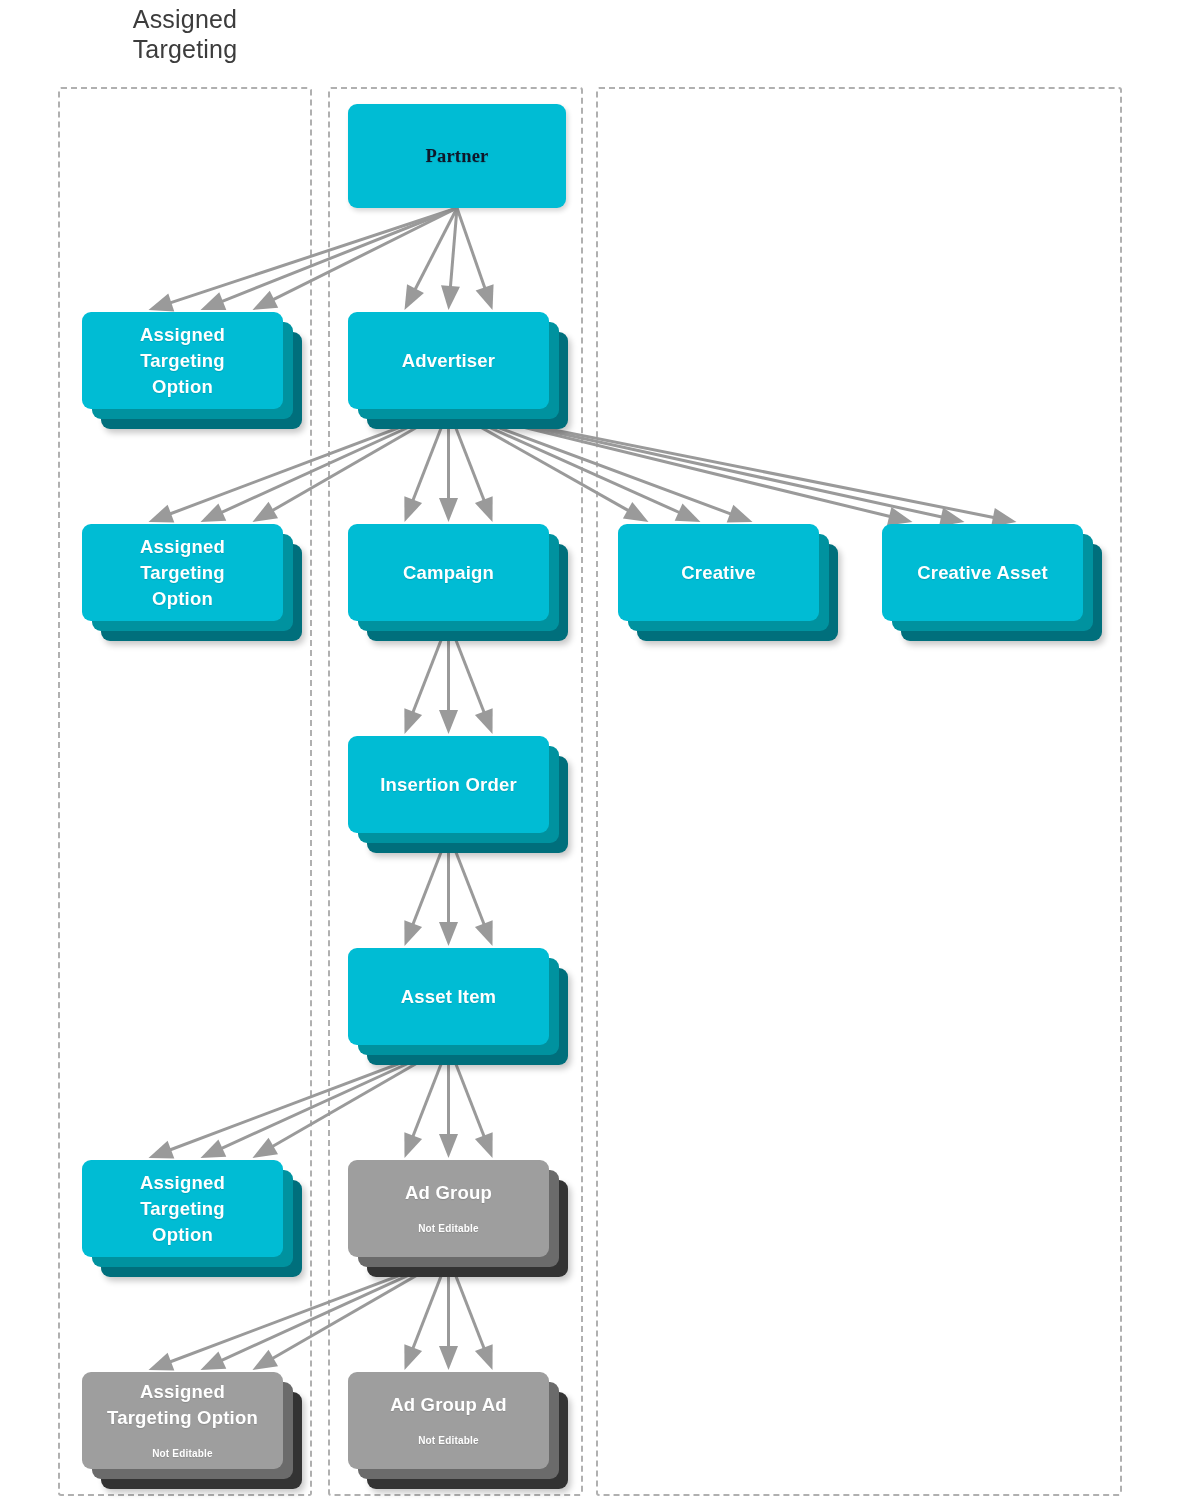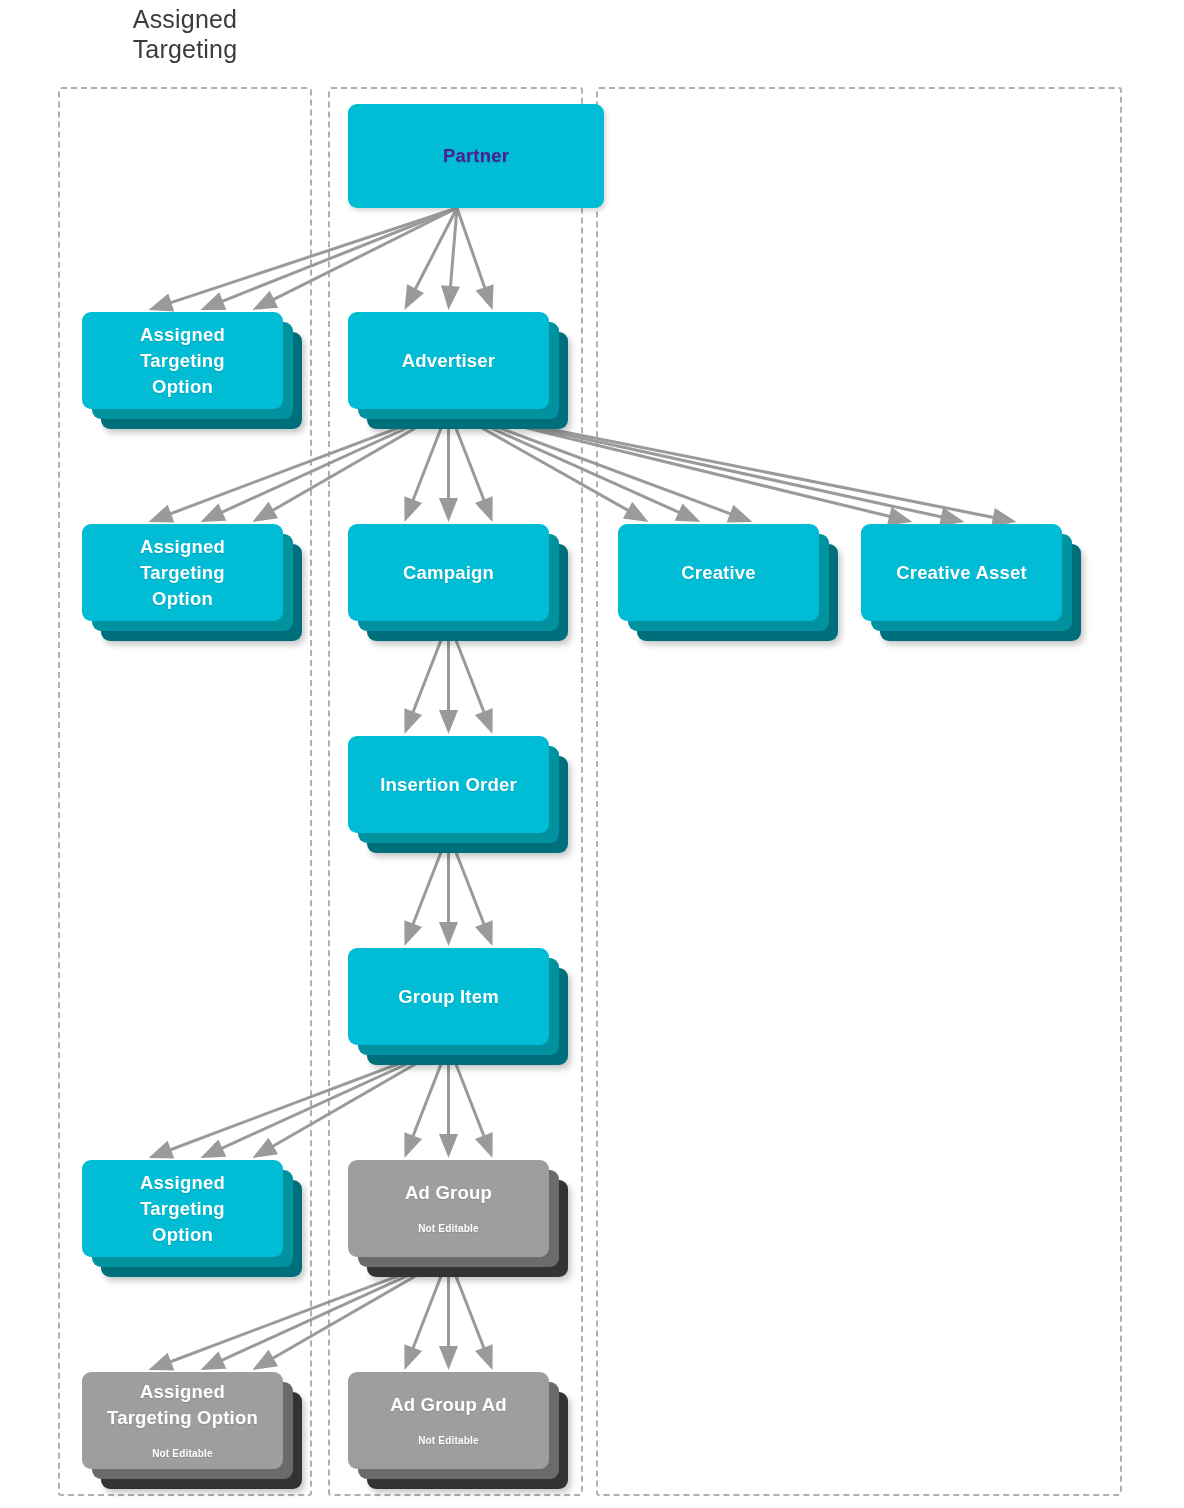--- a/index.html
+++ b/index.html
@@ -174,21 +174,21 @@
       <path d="M448.5 1257 L412.4825719719472 1349.4993037993174" stroke="#9a9a9a" stroke-width="3" fill="none" stroke-linecap="butt"></path>
       <polygon points="404.5,1370 404.3556869736476,1344.1885844295507 422.060833692419,1351.0826238598688" fill="#9a9a9a"></polygon>
       <path d="M448.5 1257 L448.5 1348" stroke="#9a9a9a" stroke-width="3" fill="none" stroke-linecap="butt"></path>
       <polygon points="448.5,1370 439,1346 458,1346" fill="#9a9a9a"></polygon>
       <path d="M448.5 1257 L484.5174280280528 1349.4993037993174" stroke="#9a9a9a" stroke-width="3" fill="none" stroke-linecap="butt"></path>
       <polygon points="492.5,1370 474.939166307581,1351.0826238598688 492.6443130263524,1344.1885844295507" fill="#9a9a9a"></polygon>
     </svg>
 
   <div id="nodes">
       <div class="node single" style="left: 348px; top: 104px; width: 218px; height: 104px;">
-        <div class="front" style="width: 256px; height: 104px; background: rgb(0, 188, 212); color: #4c1d95;">
+        <div class="front" style="width: 218px; height: 104px; background: rgb(0, 188, 212); color: #0f172a; font-family: Liberation Serif, serif;">
           <div class="title">Partner</div>
         </div>
       </div>
       <div class="node" style="left: 82px; top: 312px; width: 201px; height: 97px;">
         <div class="layer back" style="left: 19px; top: 20px; width: 201px; height: 97px; background: rgb(0, 111, 124);"></div>
         <div class="layer mid" style="left: 10px; top: 10px; width: 201px; height: 97px; background: rgb(0, 146, 159);"></div>
         <div class="front" style="width: 201px; height: 97px; background: rgb(0, 188, 212); color: rgb(255, 255, 255);">
           <div class="title">Assigned<br>Targeting<br>Option</div>
         </div>
       </div>
@@ -213,39 +213,39 @@
           <div class="title">Campaign</div>
         </div>
       </div>
       <div class="node" style="left: 618px; top: 524px; width: 201px; height: 97px; padding-left: 28px;">
         <div class="layer back" style="left: 19px; top: 20px; width: 201px; height: 97px; background: rgb(0, 111, 124);"></div>
         <div class="layer mid" style="left: 10px; top: 10px; width: 201px; height: 97px; background: rgb(0, 146, 159);"></div>
         <div class="front" style="width: 201px; height: 97px; background: rgb(0, 188, 212); color: rgb(255, 255, 255);">
           <div class="title">Creative</div>
         </div>
       </div>
-      <div class="node" style="left: 861px; top: 524px; width: 201px; height: 97px;">
+      <div class="node" style="left: 882px; top: 524px; width: 201px; height: 97px;">
         <div class="layer back" style="left: 19px; top: 20px; width: 201px; height: 97px; background: rgb(0, 111, 124);"></div>
         <div class="layer mid" style="left: 10px; top: 10px; width: 201px; height: 97px; background: rgb(0, 146, 159);"></div>
         <div class="front" style="width: 201px; height: 97px; background: rgb(0, 188, 212); color: rgb(255, 255, 255);">
           <div class="title">Creative Asset</div>
         </div>
       </div>
       <div class="node" style="left: 348px; top: 736px; width: 201px; height: 97px;">
         <div class="layer back" style="left: 19px; top: 20px; width: 201px; height: 97px; background: rgb(0, 111, 124);"></div>
         <div class="layer mid" style="left: 10px; top: 10px; width: 201px; height: 97px; background: rgb(0, 146, 159);"></div>
         <div class="front" style="width: 201px; height: 97px; background: rgb(0, 188, 212); color: rgb(255, 255, 255);">
           <div class="title">Insertion Order</div>
         </div>
       </div>
       <div class="node" style="left: 348px; top: 948px; width: 201px; height: 97px;">
         <div class="layer back" style="left: 19px; top: 20px; width: 201px; height: 97px; background: rgb(0, 111, 124);"></div>
         <div class="layer mid" style="left: 10px; top: 10px; width: 201px; height: 97px; background: rgb(0, 146, 159);"></div>
         <div class="front" style="width: 201px; height: 97px; background: rgb(0, 188, 212); color: rgb(255, 255, 255);">
-          <div class="title">Group Item</div>
+          <div class="title">Asset Item</div>
         </div>
       </div>
       <div class="node" style="left: 82px; top: 1160px; width: 201px; height: 97px;">
         <div class="layer back" style="left: 19px; top: 20px; width: 201px; height: 97px; background: rgb(0, 111, 124);"></div>
         <div class="layer mid" style="left: 10px; top: 10px; width: 201px; height: 97px; background: rgb(0, 146, 159);"></div>
         <div class="front" style="width: 201px; height: 97px; background: rgb(0, 188, 212); color: rgb(255, 255, 255);">
           <div class="title">Assigned<br>Targeting<br>Option</div>
         </div>
       </div>
       <div class="node" style="left: 348px; top: 1160px; width: 201px; height: 97px;">

